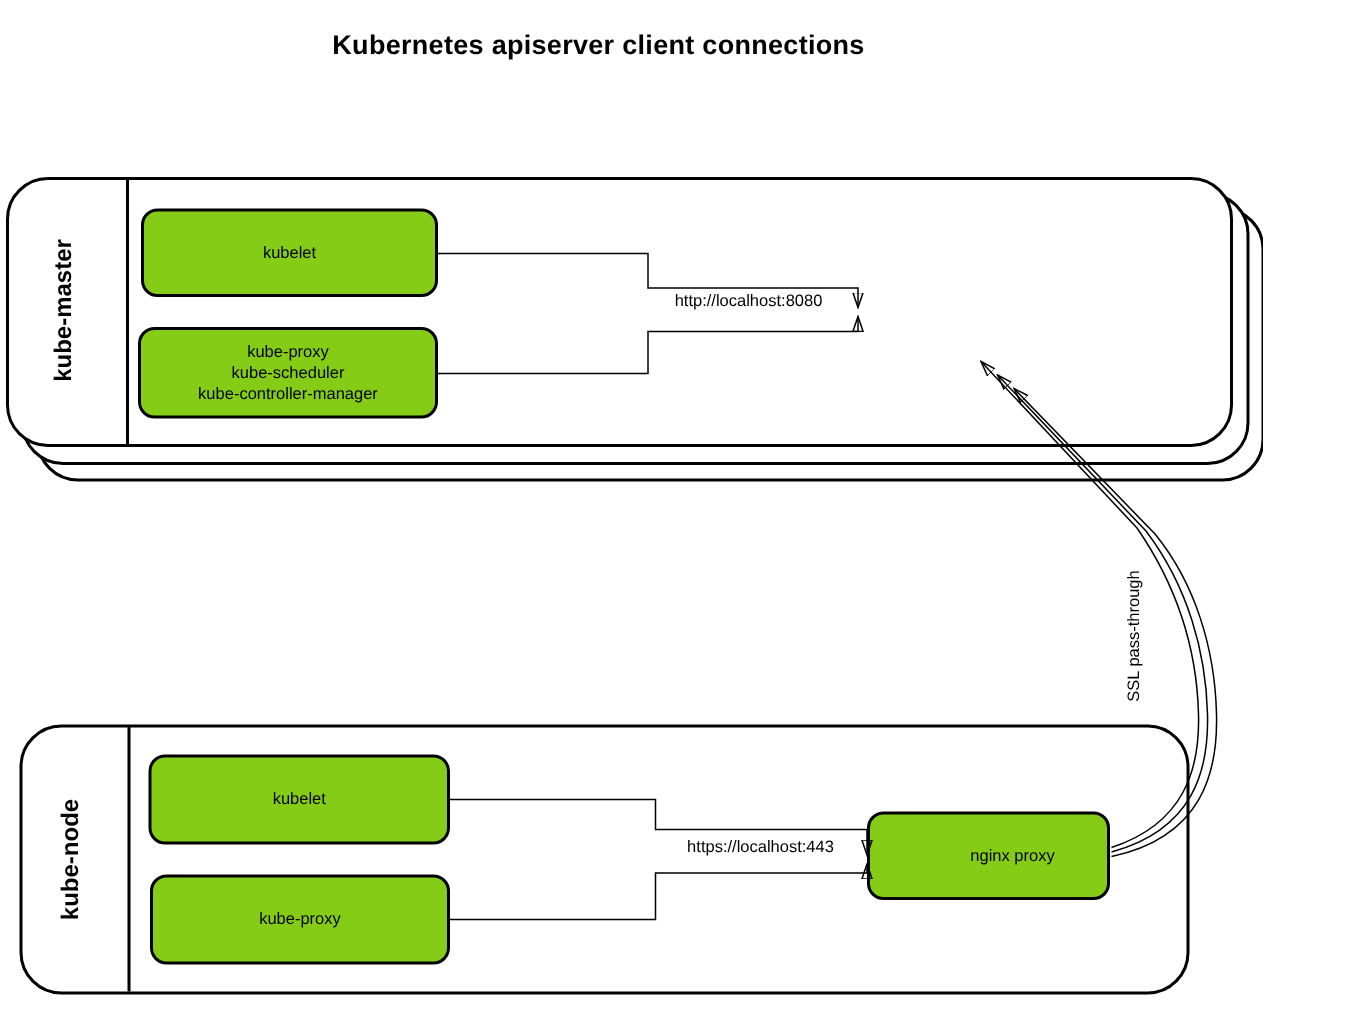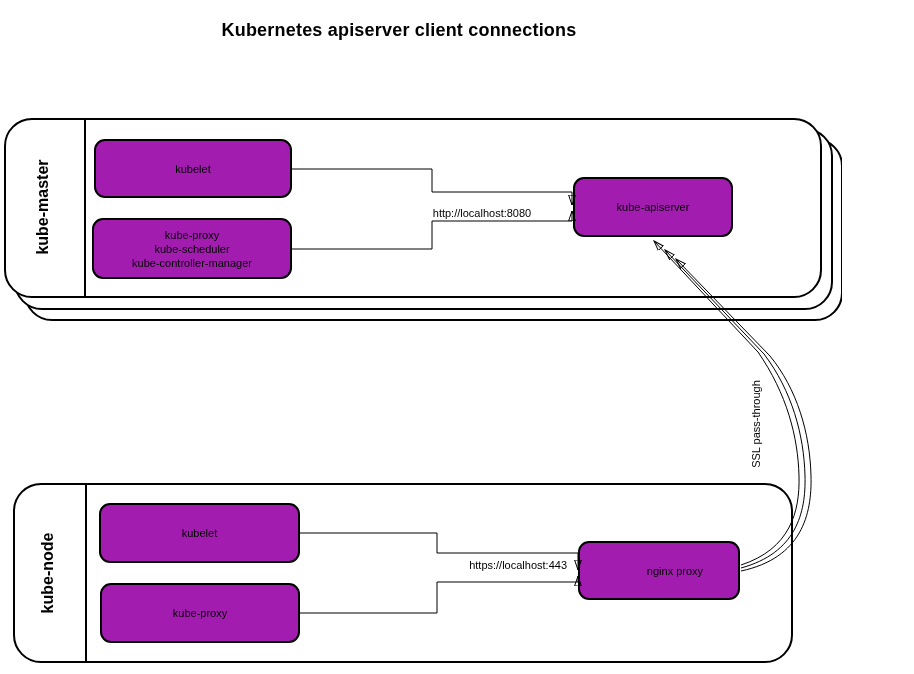--- a/index.html
+++ b/index.html
@@ -36,21 +36,21 @@
     z-index: 4;
   }
   .group-label {
     font-size: 16px; font-weight: bold;
     text-align: center;
     transform: rotate(-90deg);
     z-index: 4;
     white-space: nowrap;
   }
   .node-box {
-    background: #a21caf;
+    background: #84cc16;
     border: 2px solid #000000;
     border-radius: 11px;
     box-sizing: border-box;
     display: flex;
     flex-direction: column;
     align-items: center;
     justify-content: center;
     font-size: 11px;
     line-height: 14px;
     text-align: center;
@@ -86,41 +86,38 @@
   <div class="abs group-label" style="left:-26px; top:197px; width:140px; height:20px;">kube-master</div>
 
   <div class="abs node-box" style="left:94px; top:139px; width:198px; height:59px;">
     <span>kubelet</span>
   </div>
   <div class="abs node-box" style="left:92px; top:218px; width:200px; height:61px;">
     <span>kube-proxy</span>
     <span>kube-scheduler</span>
     <span>kube-controller-manager</span>
   </div>
-  <div class="abs node-box" style="left:573px; top:177px; width:160px; height:60px;">
-    <span>kube-apiserver</span>
-  </div>
 
-  <div class="abs edge-label" style="left:422px; top:195px; width:120px;margin-top:12px;">http://localhost:8080</div>
+  <div class="abs edge-label" style="left:439px; top:195px; width:120px;">http://localhost:8080</div>
 
   <div class="abs group-box" style="left:13px; top:483px; width:780px; height:180px; z-index:3;"></div>
   <div class="abs divider" style="left:85px; top:484px; height:177px;"></div>
   <div class="abs group-label" style="left:-21px; top:563px; width:140px; height:20px;">kube-node</div>
 
   <div class="abs node-box" style="left:99px; top:503px; width:201px; height:60px;">
     <span>kubelet</span>
   </div>
   <div class="abs node-box" style="left:100px; top:583px; width:200px; height:60px;">
     <span>kube-proxy</span>
   </div>
   <div class="abs node-box" style="left:578px; top:541px; width:162px; height:59px;padding-left:32px;">
     <span>nginx proxy</span>
   </div>
 
-  <div class="abs edge-label" style="left:447px; top:559px; width:120px;text-align:right;">https://localhost:443</div>
+  <div class="abs edge-label" style="left:447px; top:559px; width:120px;">https://localhost:443</div>
 
   <div class="abs edge-label rotated" style="left:696px; top:418px; width:120px;">SSL pass-through</div>
 
   <svg id="edges-svg" width="914" height="674" viewBox="0 0 914 674">
     <defs>
       <marker id="arrow" markerWidth="11" markerHeight="9" refX="10" refY="4" orient="auto" markerUnits="userSpaceOnUse">
         <path d="M0,0.6 L10,4 L0,7.4 Z" fill="#000000" stroke="none"></path>
       </marker>
     </defs>
 

